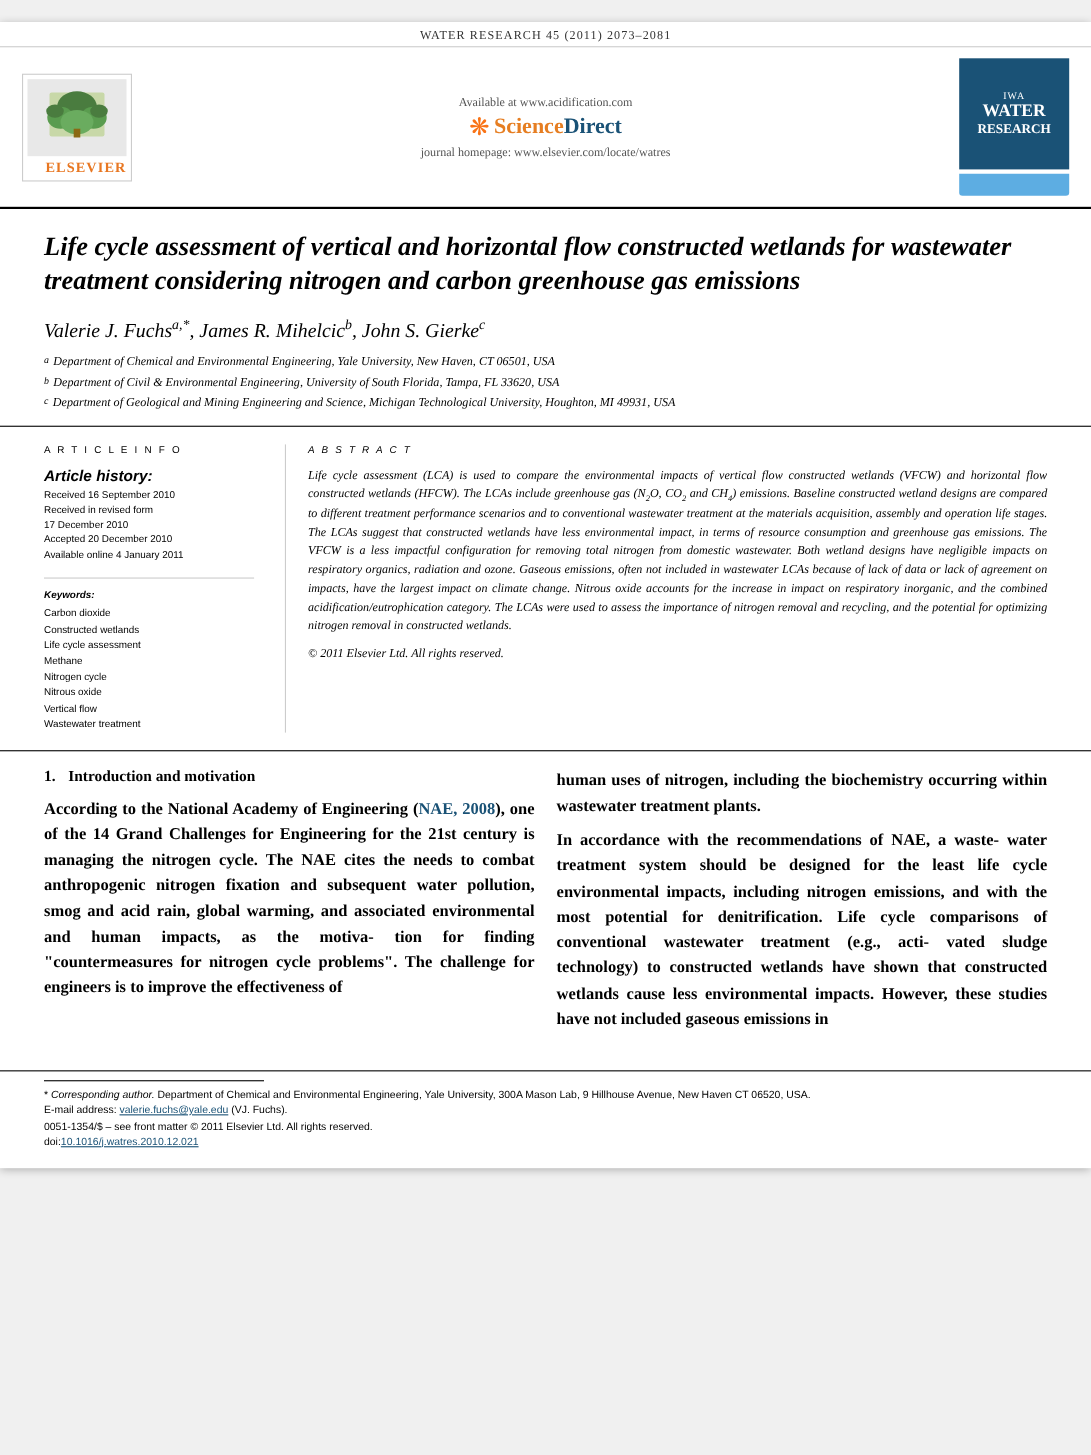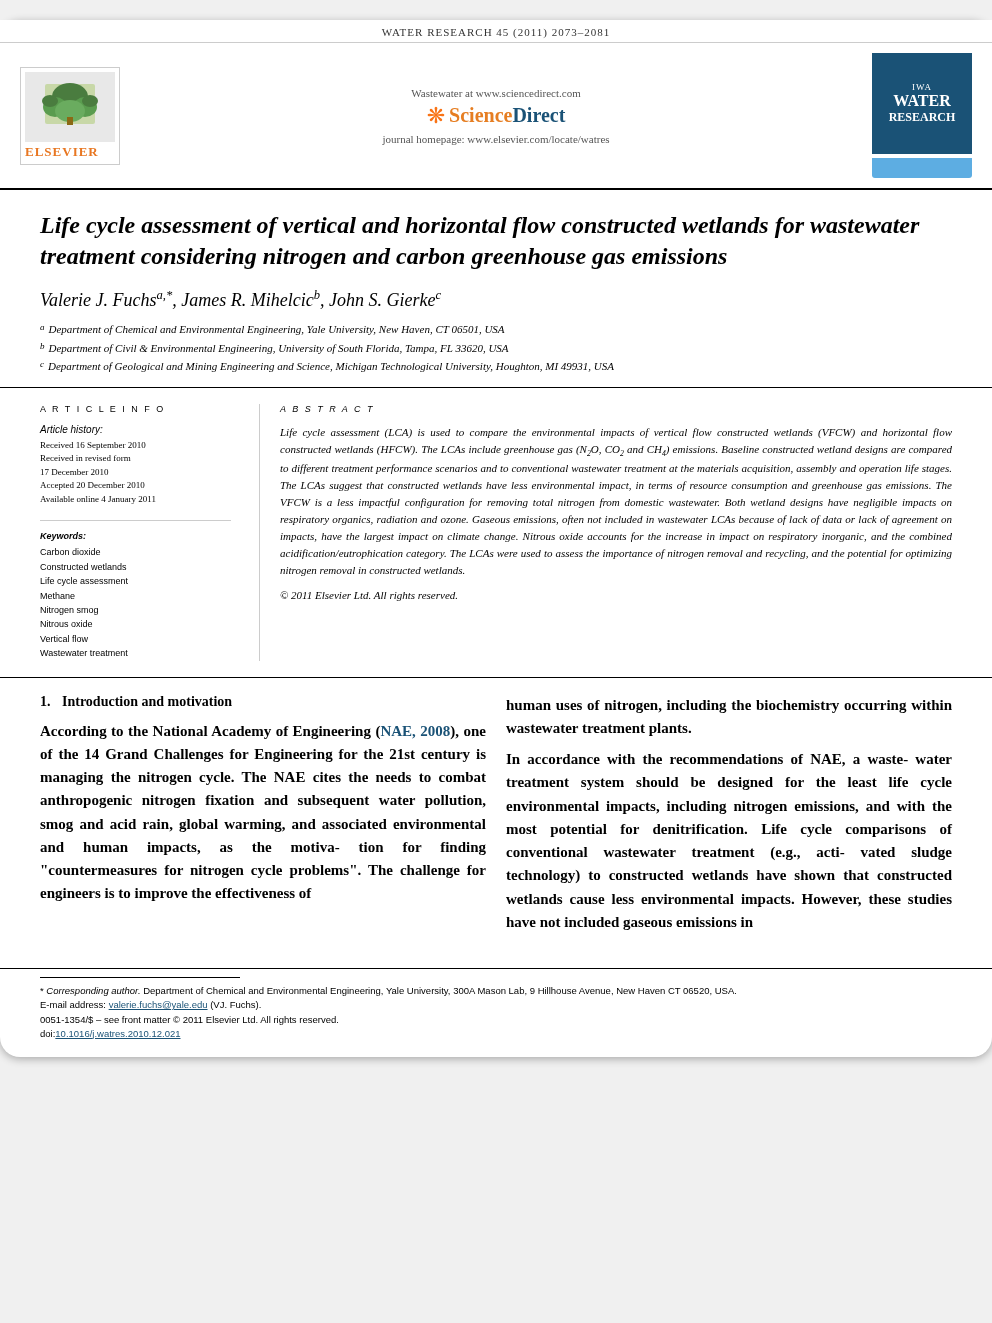--- a/index.html
+++ b/index.html
@@ -8,21 +8,20 @@
       font-family: 'Times New Roman', Times, serif;
       display: flex;
       justify-content: center;
       padding: 20px 0;
     }
     .page {
       width: 992px;
       background: #fff;
       box-shadow: 0 2px 8px rgba(0,0,0,0.3);
       padding: 0;
-      border-radius: 20px;
     }
     .top-bar {
       background: #fff;
       text-align: center;
       padding: 6px 0 4px 0;
       border-bottom: 1px solid #ccc;
       font-size: 11px;
       color: #333;
       letter-spacing: 1px;
     }
@@ -35,21 +34,21 @@
     }
     .elsevier-logo {
       width: 100px;
       flex-shrink: 0;
     }
     .elsevier-logo-inner {
       border: 1px solid #ccc;
       padding: 4px;
       display: flex;
       flex-direction: column;
-      align-items: flex-start;
+      align-items: flex-end;
     }
     .elsevier-logo-img {
       width: 90px;
       height: 70px;
       background: #e8e8e8;
       display: flex;
       align-items: center;
       justify-content: center;
       flex-direction: column;
     }
@@ -178,30 +177,30 @@
       letter-spacing: 2px;
       font-weight: normal;
       color: #000;
       margin-bottom: 10px;
       font-family: Arial, sans-serif;
     }
     .article-history {
       margin-bottom: 14px;
     }
     .history-label {
-      font-size: 10px;
-      font-weight: normal;
+      font-size: 14px;
+      font-weight: bold;
       font-style: italic;
       font-family: Arial, sans-serif;
       margin-bottom: 4px;
     }
     .history-item {
       font-size: 9px;
       line-height: 1.5;
-      font-family: Liberation Serif, serif;
+      font-family: Liberation Sans, sans-serif;
     }
     .divider-line {
       border: none;
       border-top: 1px solid #ccc;
       margin: 10px 0;
     }
     .keywords-label {
       font-size: 9px;
       font-weight: bold;
       font-style: italic;
@@ -309,21 +308,21 @@
             <rect x="32" y="38" width="6" height="8" fill="#8B6914"></rect>
             <ellipse cx="15" cy="22" rx="8" ry="6" fill="#4a7c3f"></ellipse>
             <ellipse cx="55" cy="22" rx="8" ry="6" fill="#4a7c3f"></ellipse>
           </svg>
         </div>
         <div class="elsevier-text">ELSEVIER</div>
       </div>
     </div>
 
     <div class="center-header">
-      <div class="available-text">Wastewater at www.sciencedirect.com</div>
+      <div class="available-text">Available at www.acidification.com</div>
       <div class="sciencedirect-logo">
         <span class="sd-icon">❋</span>
         <span class="sd-text"><span style="color:#e67e22">Science</span>Direct</span>
       </div>
       <div class="journal-homepage">journal homepage: www.elsevier.com/locate/watres</div>
     </div>
 
     <div class="water-research-logo">
       <div class="wr-logo-inner">
         <div class="wr-iwa">IWA</div>
@@ -374,21 +373,21 @@
       </div>
 
       <hr class="divider-line">
 
       <div>
         <div class="keywords-label">Keywords:</div>
         <div class="keyword-item">Carbon dioxide</div>
         <div class="keyword-item">Constructed wetlands</div>
         <div class="keyword-item">Life cycle assessment</div>
         <div class="keyword-item">Methane</div>
-        <div class="keyword-item">Nitrogen smog</div>
+        <div class="keyword-item">Nitrogen cycle</div>
         <div class="keyword-item">Nitrous oxide</div>
         <div class="keyword-item">Vertical flow</div>
         <div class="keyword-item">Wastewater treatment</div>
       </div>
     </div>
 
     <div class="right-col">
       <div class="section-heading">A B S T R A C T</div>
       <div class="abstract-text">
         <p>

